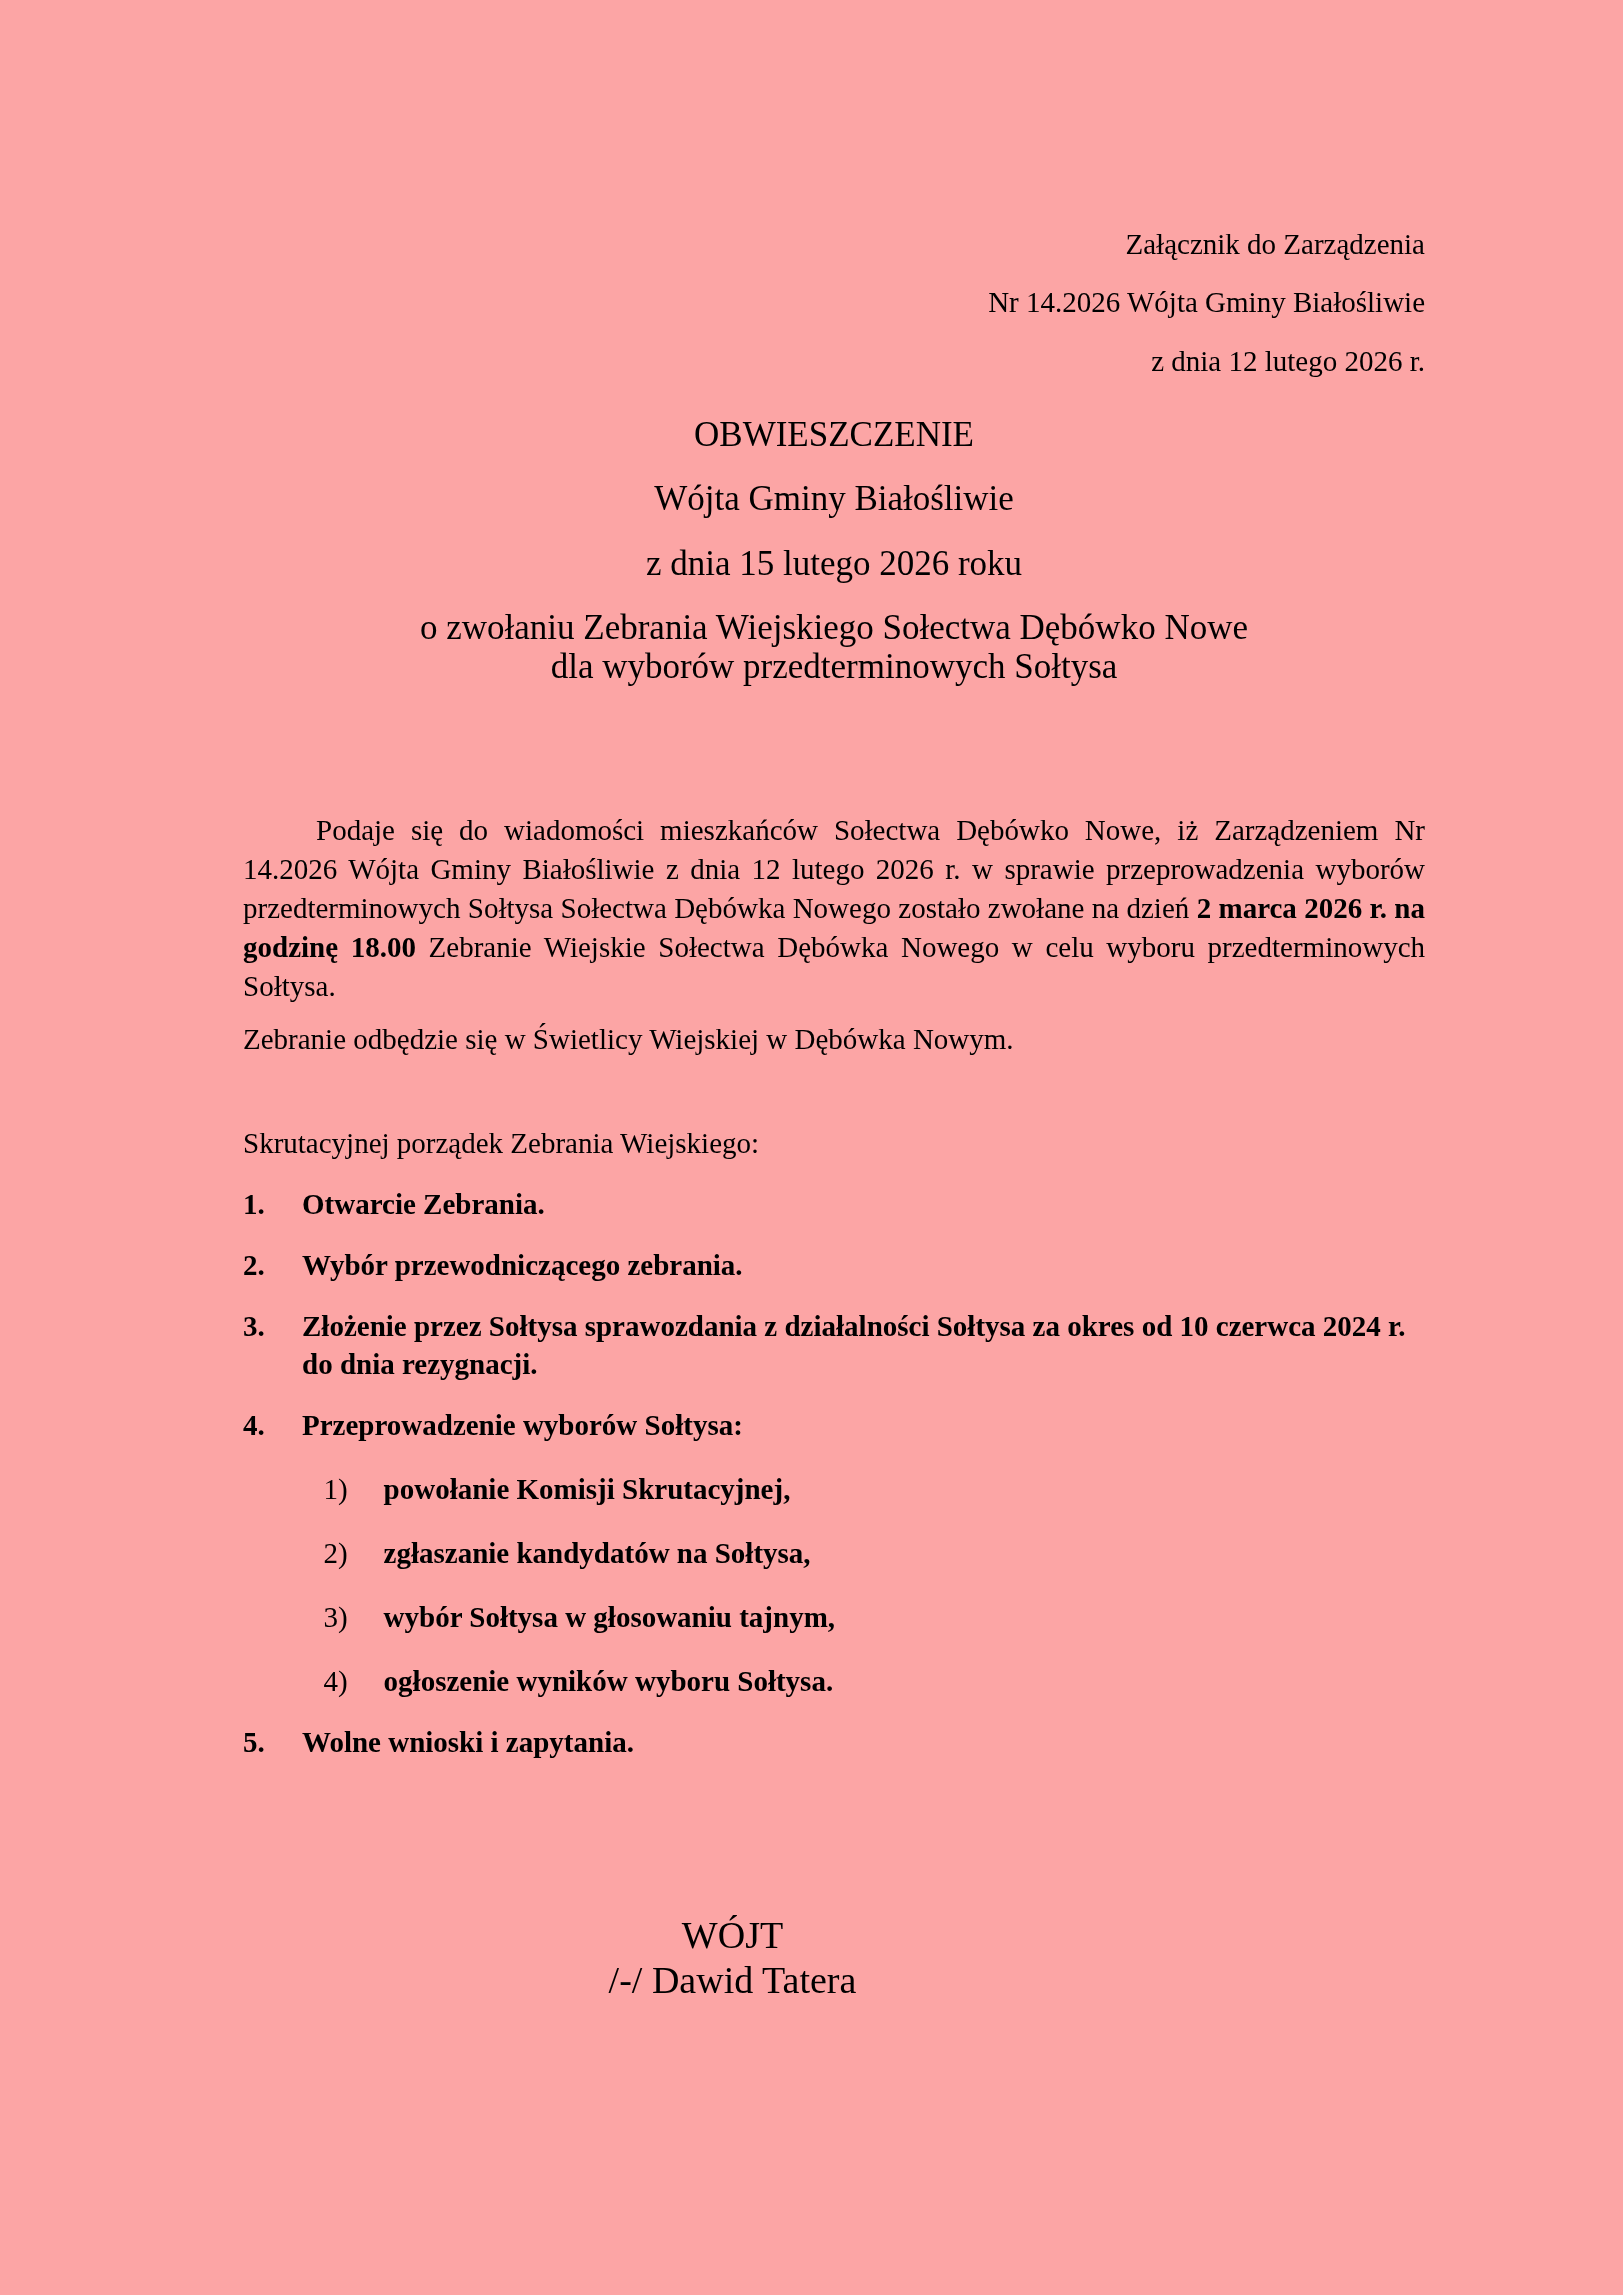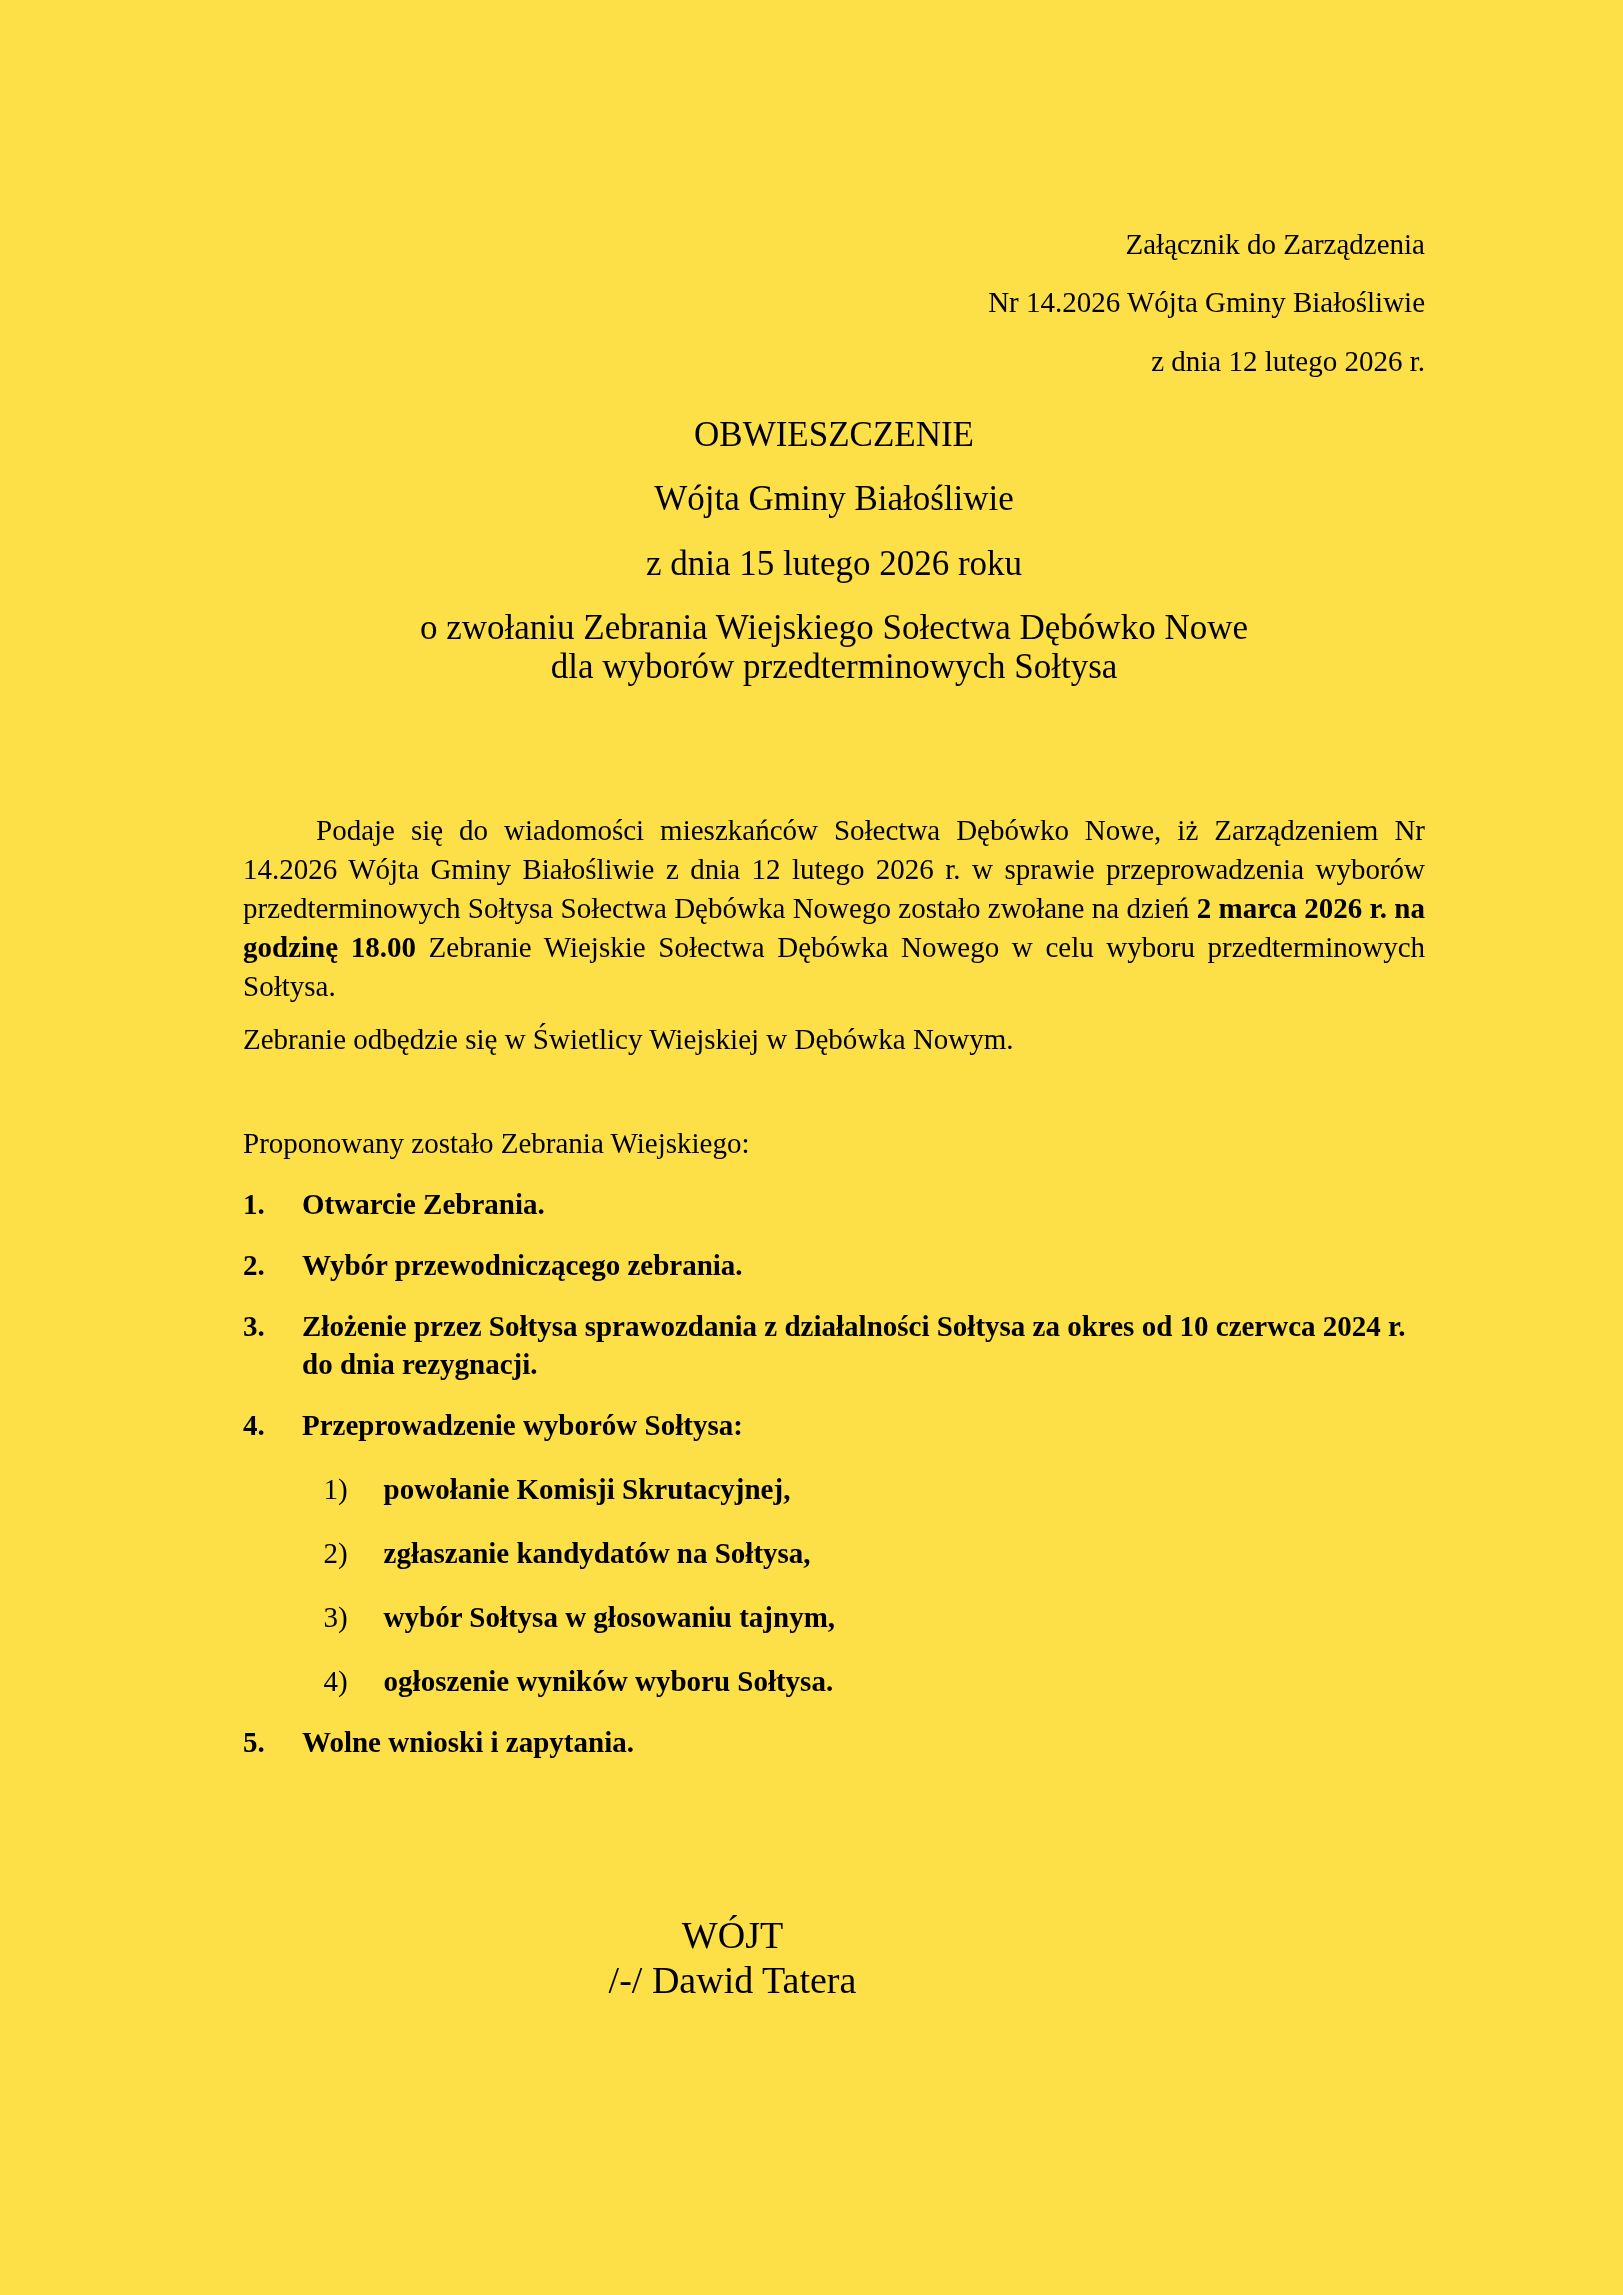--- a/index.html
+++ b/index.html
@@ -9,21 +9,21 @@
     background: #ffffff;
   }
   body {
     font-family: "Liberation Serif", "DejaVu Serif", serif;
     color: #000000;
   }
   .page {
     position: relative;
     width: 1623px;
     height: 2295px;
-    background: #fde047;
+    background: #fca5a5;
     box-sizing: border-box;
     overflow: hidden;
   }
   .content {
     position: absolute;
     left: 243px;
     top: 0;
     width: 1182px;   
   }
 
@@ -149,21 +149,21 @@
       <span class="tline tight">o zwołaniu Zebrania Wiejskiego Sołectwa Dębówko Nowe</span>
       <span class="tline">dla wyborów przedterminowych Sołtysa</span>
     </div>
 
     <div class="body-block">
 
       <p class="just first"><span>Podaje się do wiadomości mieszkańców Sołectwa Dębówko Nowe, iż Zarządzeniem Nr 14.2026 Wójta Gminy Białośliwie z dnia 12 lutego 2026 r. w sprawie przeprowadzenia wyborów przedterminowych Sołtysa Sołectwa Dębówka Nowego zostało zwołane na dzień </span><b>2 marca 2026 r. na godzinę 18.00</b><span> Zebranie Wiejskie Sołectwa Dębówka Nowego w celu wyboru przedterminowych  Sołtysa.</span></p>
 
       <p class="plain venue">Zebranie odbędzie się w Świetlicy Wiejskiej w Dębówka Nowym.</p>
 
-      <p class="plain agenda-intro">Proponowany zostało Zebrania Wiejskiego:</p>
+      <p class="plain agenda-intro">Skrutacyjnej porządek Zebrania Wiejskiego:</p>
 
       <ol class="agenda">
 
         <li>
           <span class="num">1.</span>
           <span class="txt">Otwarcie Zebrania.</span>
         </li>
 
         <li>
           <span class="num">2.</span>

